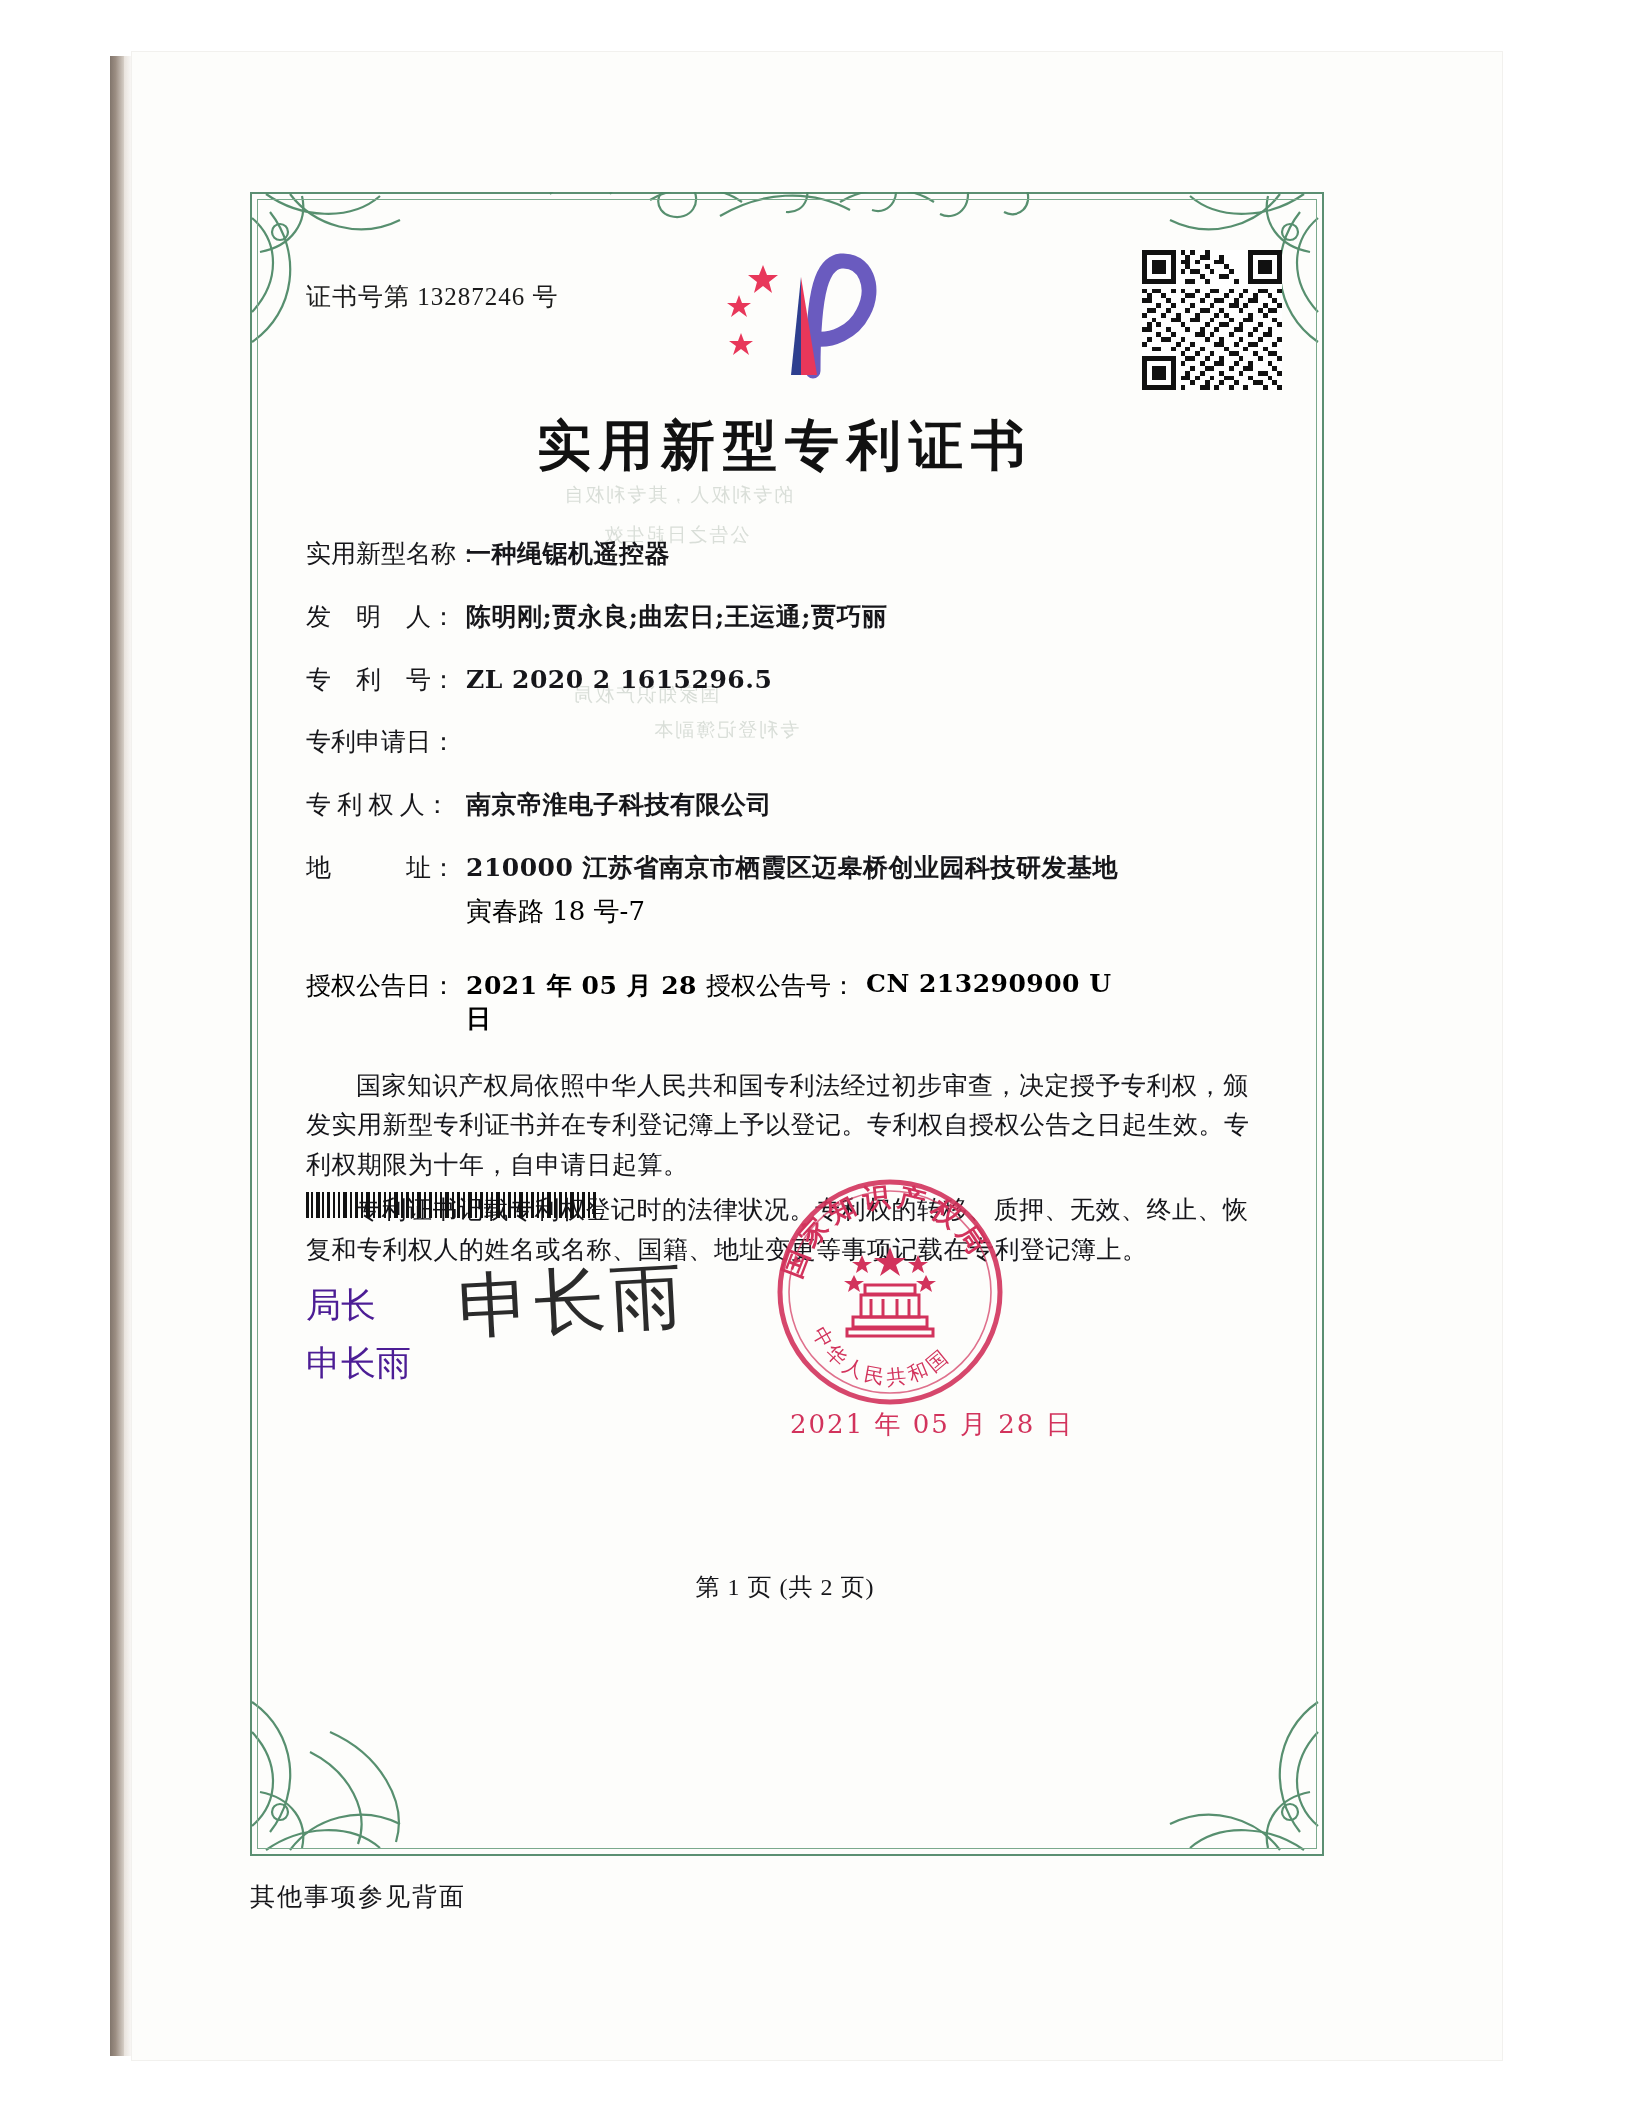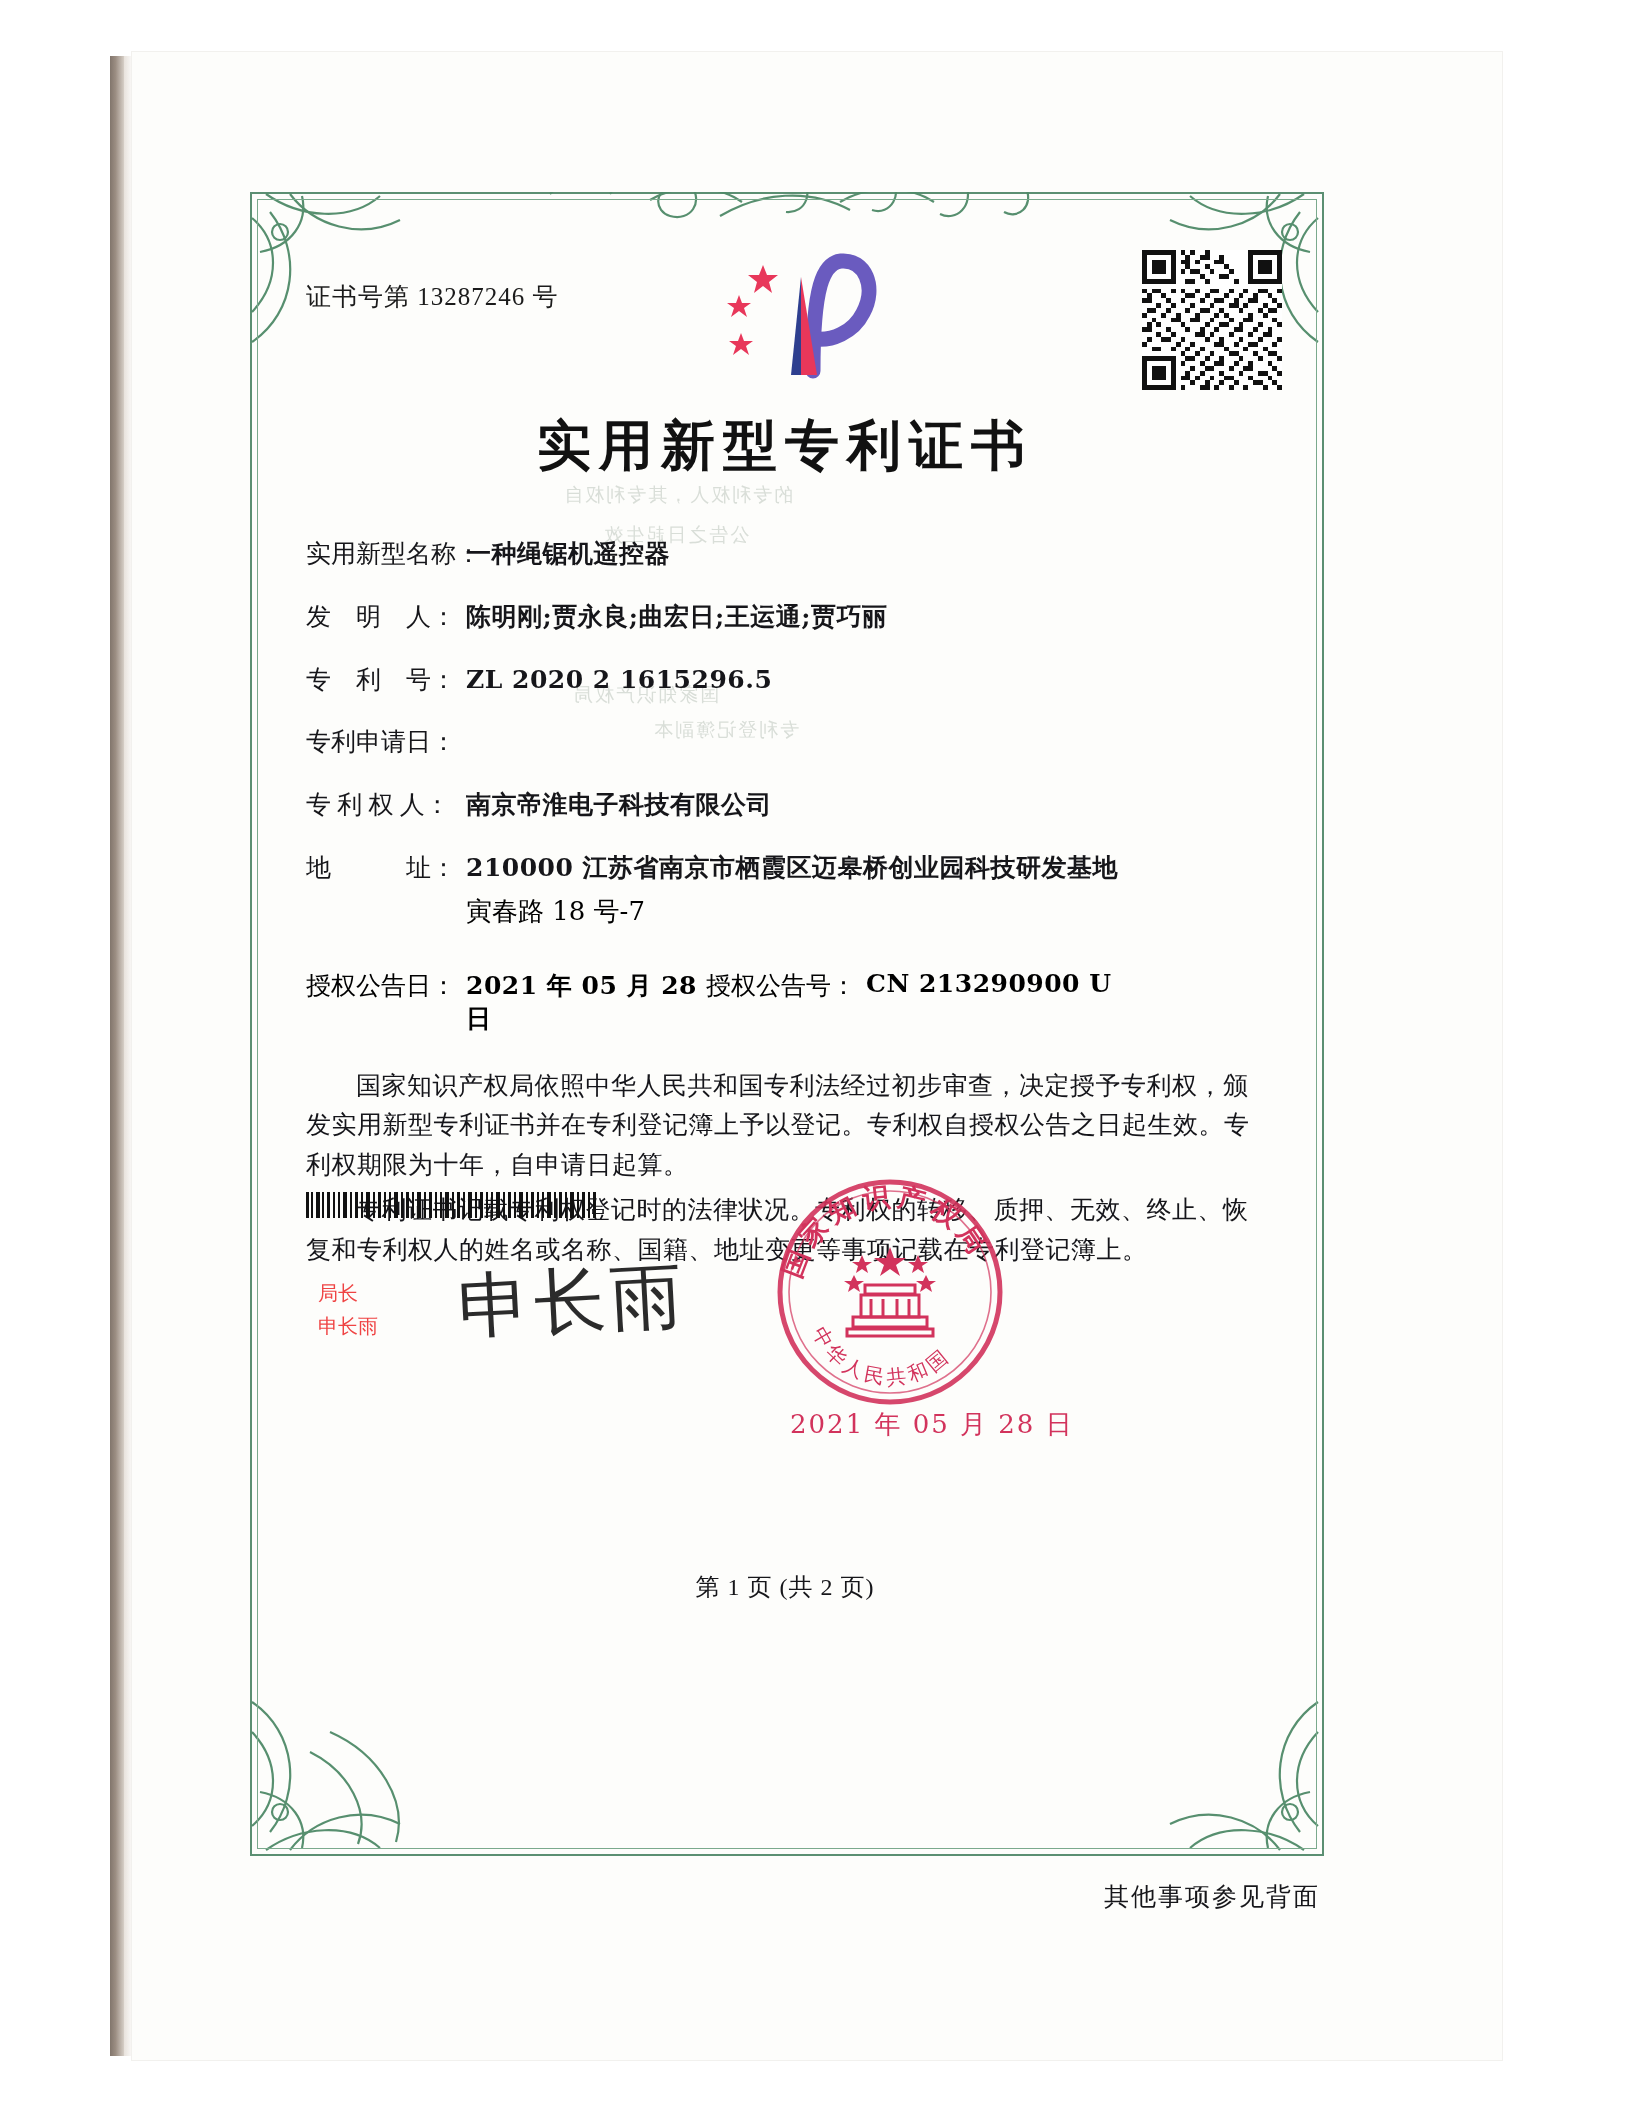--- a/index.html
+++ b/index.html
@@ -161,24 +161,24 @@
   }
 
   .barcode {
     position: absolute;
     left: 56px; top: 1000px;
     width: 300px; height: 26px;
   }
 
   .signer {
     position: absolute;
-    left: 68px; top: 1085px;
-    font-size: 20px;
+    left: 56px; top: 1085px;
+    font-size: 35px;
     line-height: 1.65;
-    color: #ef4444;
+    color: #4c1d95;
   }
 
   .signature {
     position: absolute;
     left: 208px; top: 1062px;
     font-size: 72px;
     color: #1a1a1a;
     font-family: "DejaVu Serif", serif;
     transform: rotate(-3deg);
     letter-spacing: 4px;
@@ -207,21 +207,21 @@
     color: #16161a;
     letter-spacing: 1px;
     margin-top: 14px;
   }
 
   .footnote {
     position: absolute;
     left: 250px;
     width: 1070px;
     top: 1880px;
-    text-align: right;
+    text-align: left;
     font-size: 25px;
     color: #16161a;
     letter-spacing: 2px;
   }
 </style>
 </head>
 <body>
 
 <div class="scan-page">
 

